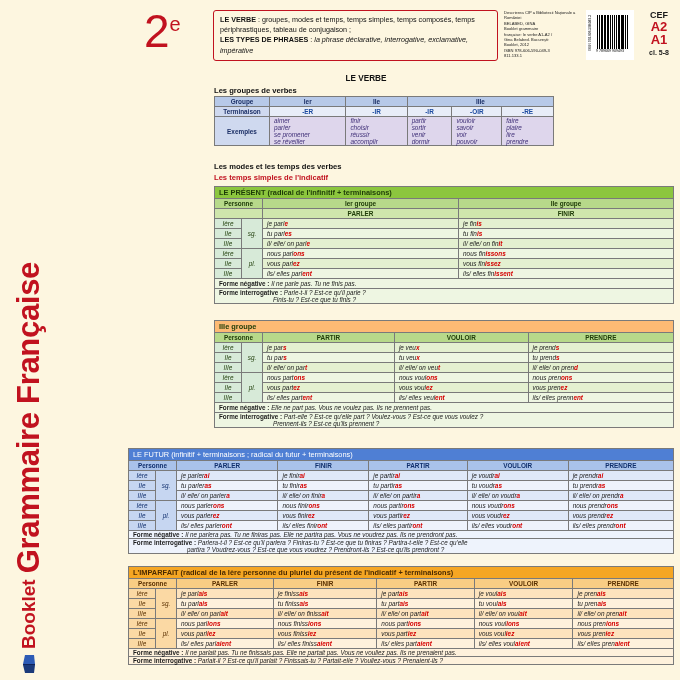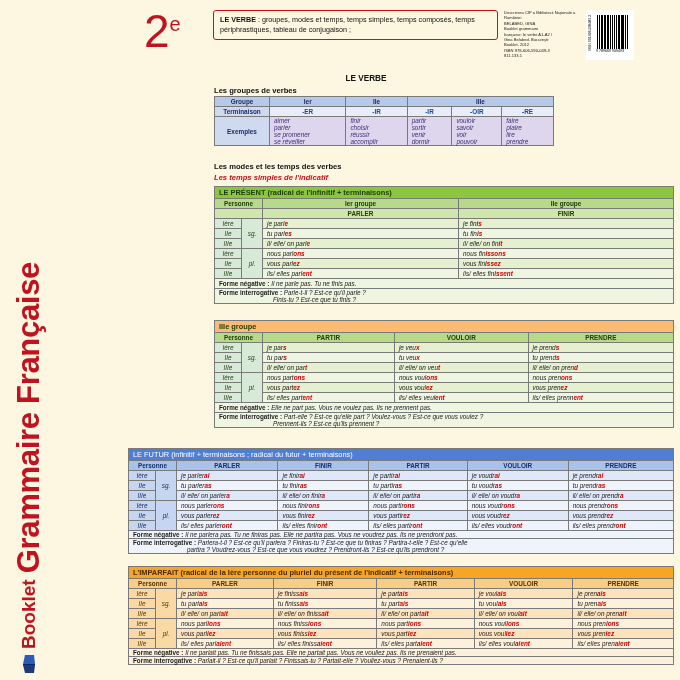--- a/index.html
+++ b/index.html
@@ -76,21 +76,21 @@
   .cef .cef-l{font-size:9px;font-weight:bold;color:#1a1a1a;line-height:10px;}
   .cef .lvl{font-size:13px;font-weight:bold;color:#c1121f;line-height:13px;}
   .cef .cl{font-size:7px;font-weight:bold;color:#1a1a1a;margin-top:3px;}
 
   
   .center-title{
     position:absolute;left:58px;width:616px;text-align:center;
     font-weight:bold;font-size:8.2px;color:#111;
   }
   .sec-label{position:absolute;font-weight:bold;font-size:7.6px;color:#111;}
-  .sec-label.red{color:#c1121f;font-style:italic;}
+  .sec-label.red{color:#c1121f;}
 
   table{border-collapse:collapse;font-size:6.4px;}
   td,th{border:0.5px solid #7a7a7a;padding:0 2px;vertical-align:middle;}
 
   
   .tbl-groupes{position:absolute;left:214px;top:96px;width:340px;}
   .tbl-groupes td{height:9px;}
   .tg-hd{background:#b7c9e8;font-weight:bold;text-align:center;color:#1b2f66;}
   .tg-lbl{background:#cfd9ef;font-weight:bold;text-align:center;color:#1b2f66;width:50px;}
   .tg-term{background:#e8edf8;text-align:center;color:#1b4aa0;font-weight:bold;}
@@ -149,20 +149,21 @@
       <span class="spine-booklet">Booklet</span>
       <span class="spine-title">Grammaire Française</span>
     </div>
   </div>
 
   <div class="hdr">
     <div class="hdr-num"><span>2</span><sup>e</sup></div>
 
     <div class="hdr-box">
       <div><b>LE VERBE</b> : groupes, modes et temps, temps simples, temps composés, temps périphrastiques, tableau de conjugaison ;</div>
+      <div><b>LES TYPES DE PHRASES</b> : <i>la phrase déclarative, interrogative, exclamative, impérative</i></div>
     </div>
 
     <div class="hdr-meta">
       Descrierea CIP a Bibliotecii Naţionale a României<br>
       BELABED, GINA<br>
       Booklet grammaire<br>
       française: le verbe A1-A2 /<br>
       Gina Belabed. Bucureşti:<br>
       Booklet, 2012<br>
       ISBN 978-606-590-049-3<br>
@@ -184,20 +185,26 @@
           <i style="width:1.8px"></i>
           <i style="width:1.2px"></i>
           <i style="width:0.6px"></i>
         <i style="width:1.8px"></i>
           <i style="width:0.6px"></i>
           <i style="width:1.2px"></i>
       </div>
       <div class="num">9 789669 909493</div>
     </div>
 
+    <div class="cef">
+      <div class="cef-l">CEF</div>
+      <div class="lvl">A2</div>
+      <div class="lvl">A1</div>
+      <div class="cl">cl. 5-8</div>
+    </div>
   </div>
 
   <div class="center-title" style="top:74px;">LE VERBE</div>
 
   <div class="sec-label" style="left:214px;top:86px;text-align:right;">Les groupes de verbes</div>
 
   <table class="tbl-groupes">
     <tbody>
         <tr>
       <td class="tg-hd" style="width:46px;">Groupe</td>

